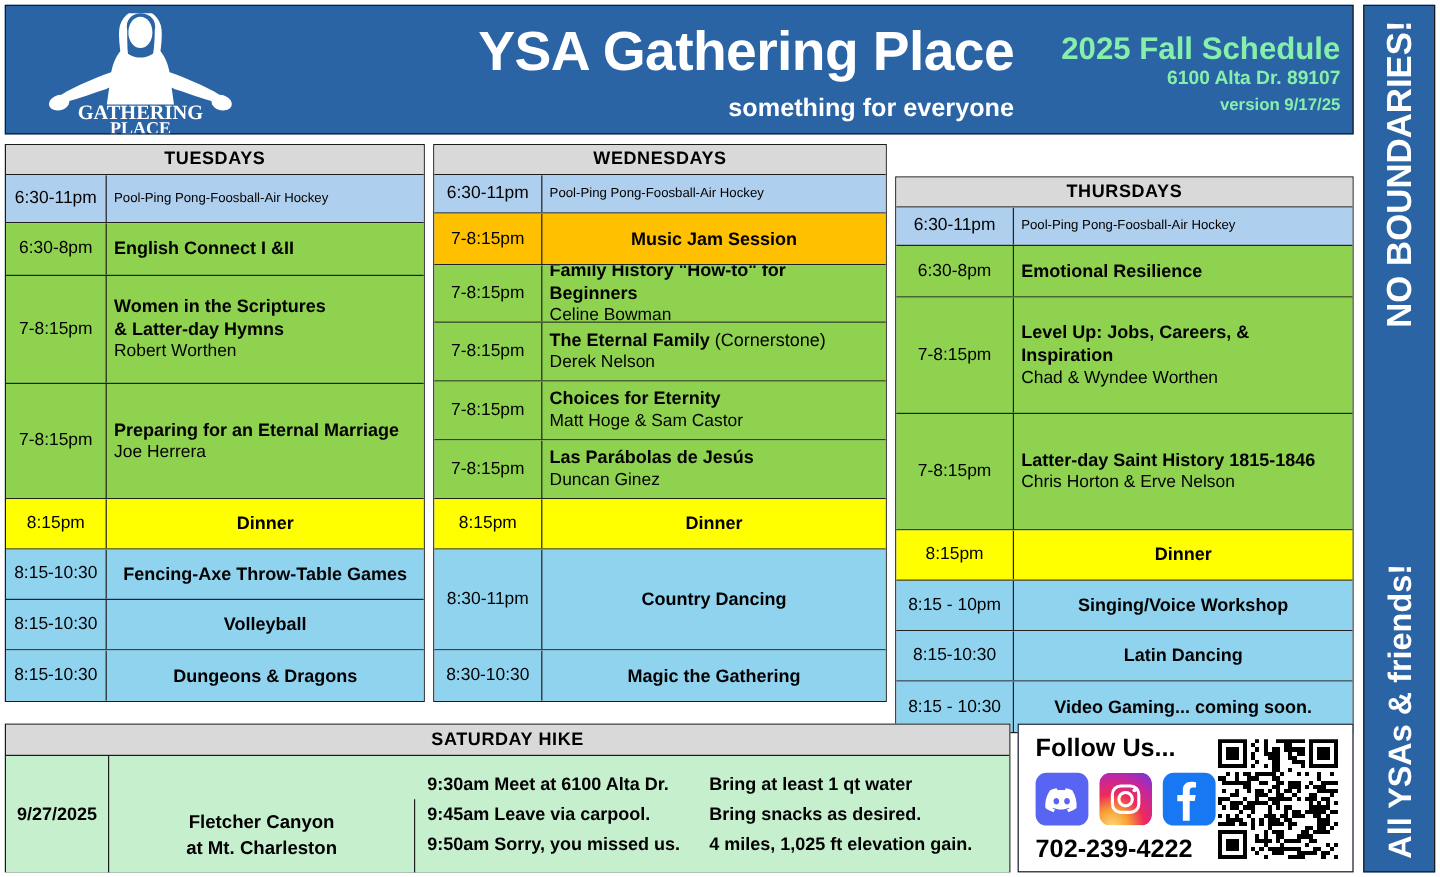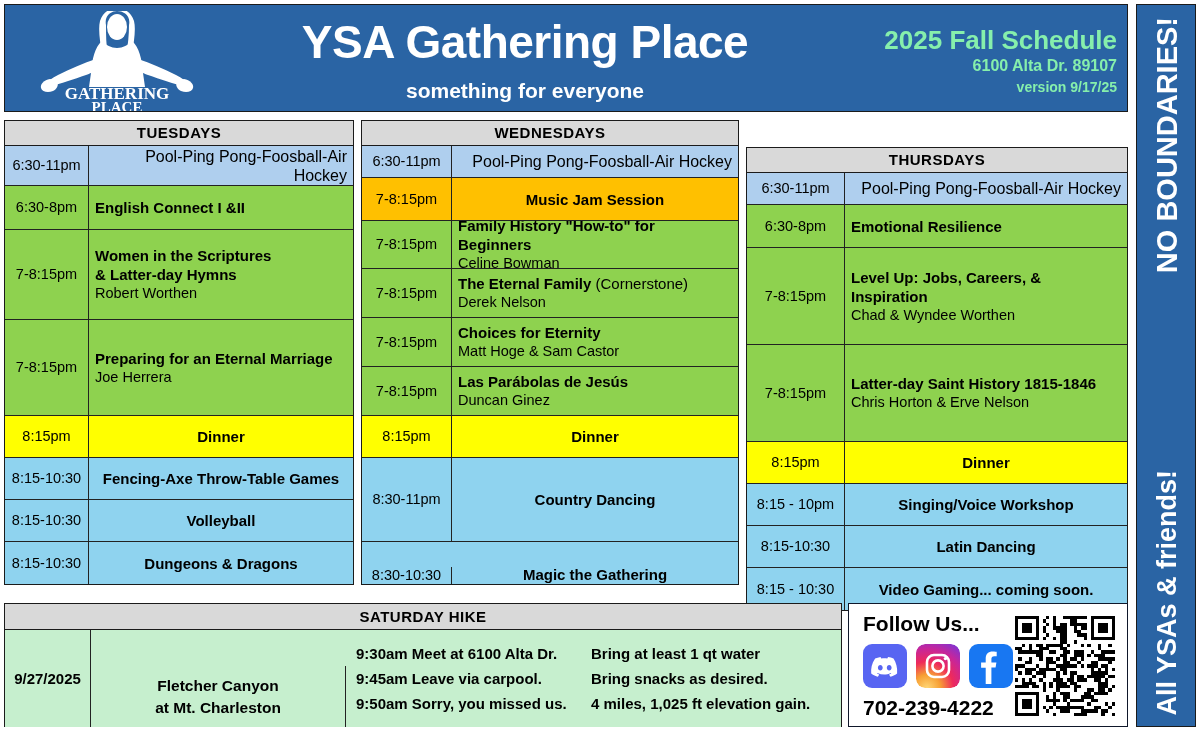--- a/index.html
+++ b/index.html
@@ -15,21 +15,21 @@
   
   .header{
     position:absolute;left:4px;top:4px;width:1124px;height:108px;
     background:#2A64A4;border:1px solid #1b1b1b;box-sizing:border-box;
   }
   .logo{
     position:absolute;left:35px;top:6px;width:155px;height:100px;
   }
   .logo svg{display:block;}
   .title-block{
-    position:absolute;left:200px;top:8px;width:640px;text-align:center;
+    position:absolute;left:200px;top:8px;width:640px;text-align:right;
   }
   .main-title{
     font-size:46px;font-weight:bold;color:#fff;letter-spacing:-0.5px;line-height:58px;
     white-space:nowrap;
   }
   .sub-title{
     font-size:21px;font-weight:bold;color:#fff;margin-top:8px;
   }
   .meta-block{
     position:absolute;right:10px;top:20px;text-align:right;color:#86efac;
@@ -80,21 +80,21 @@
     font-size:14.5px;line-height:17px;padding:0 2px;
   }
   .ecell{
     flex:1 1 auto;box-sizing:border-box;display:flex;flex-direction:column;
     justify-content:center;padding:0 6px;overflow:hidden;
   }
   .ecell.center{align-items:center;text-align:center;}
   .ev-title{font-size:15px;font-weight:bold;line-height:19px;}
   .ev-title .reg{font-weight:normal;}
   .ev-sub{font-size:14.5px;font-weight:normal;line-height:19px;}
-  .ev-plain{font-size:16px;font-weight:normal;line-height:19px;text-align:right;}
+  .ev-plain{font-size:11px;font-weight:normal;line-height:19px;}
 
   
   .c-blue{background:#AFCFEE;}
   .c-green{background:#8ED24F;}
   .c-orange{background:#FFC000;}
   .c-yellow{background:#FFFF00;}
   .c-cyan{background:#8FD3EF;}
 
   
   .col-tue .tcell{width:84px;}
@@ -305,21 +305,21 @@
             <div class="ecell center">
               <div class="ev-title">Dinner</div>
             </div>
           </div>
           <div class="row c-cyan" style="height: 84px;">
             <div class="tcell">8:30-11pm</div>
             <div class="ecell center">
               <div class="ev-title">Country Dancing</div>
             </div>
           </div>
-          <div class="row c-cyan" style="height: 42px; align-items: flex-end;">
+          <div class="row c-cyan" style="height: 42px;">
             <div class="tcell">8:30-10:30</div>
             <div class="ecell center">
               <div class="ev-title">Magic the Gathering</div>
             </div>
           </div>
         </div>
     </div>
     <div class="col col-thu">
       <div class="day-head">THURSDAYS</div>
       <div class="rows">

